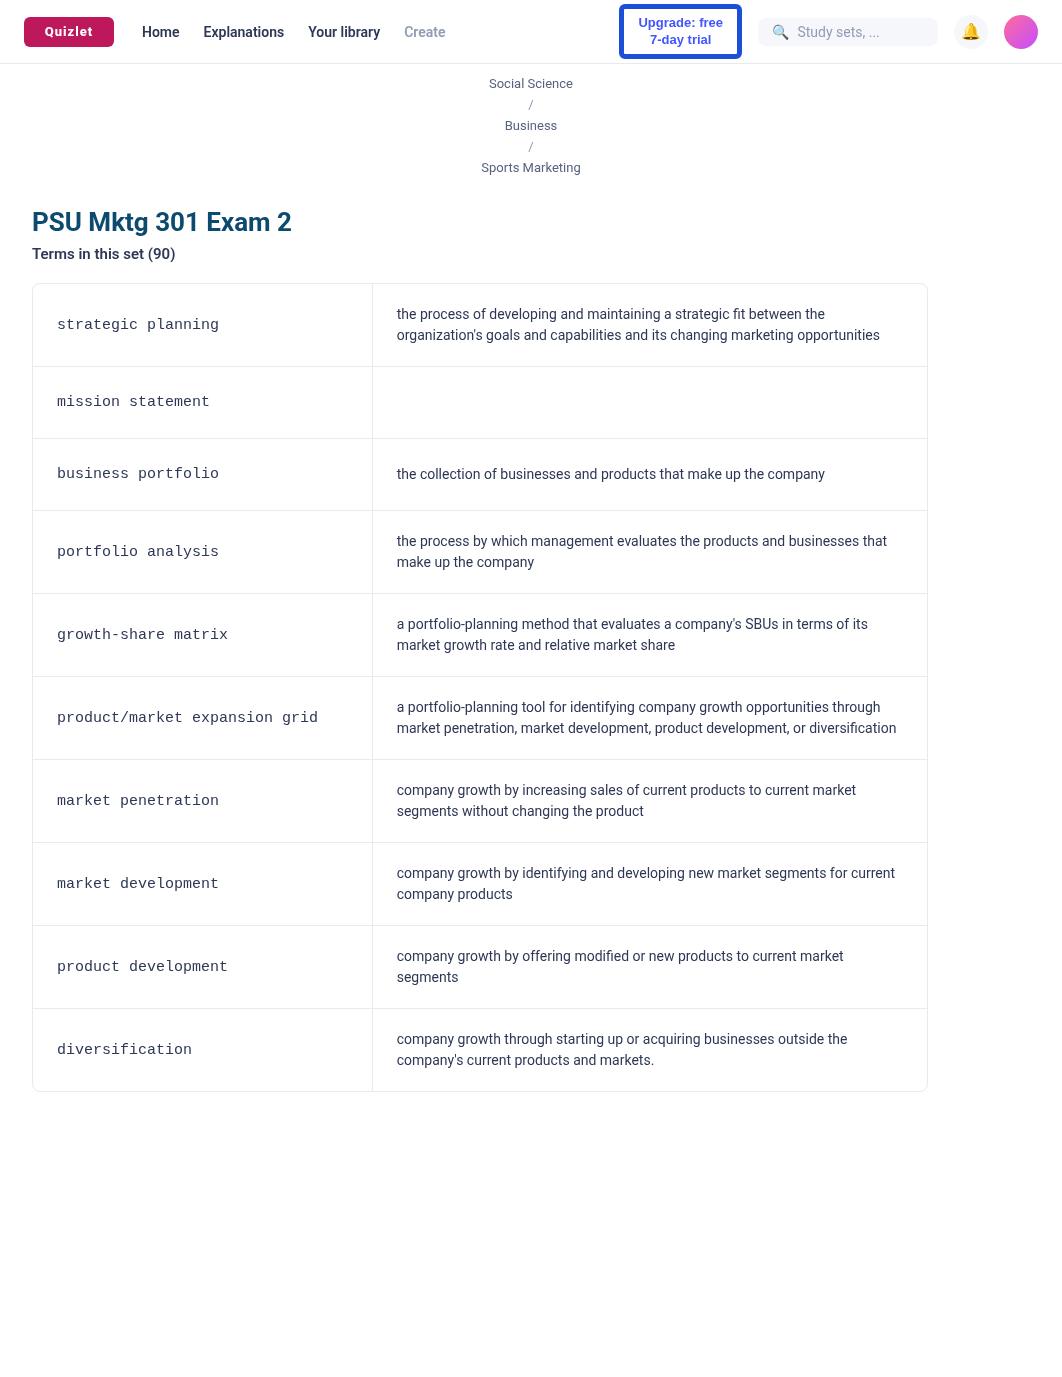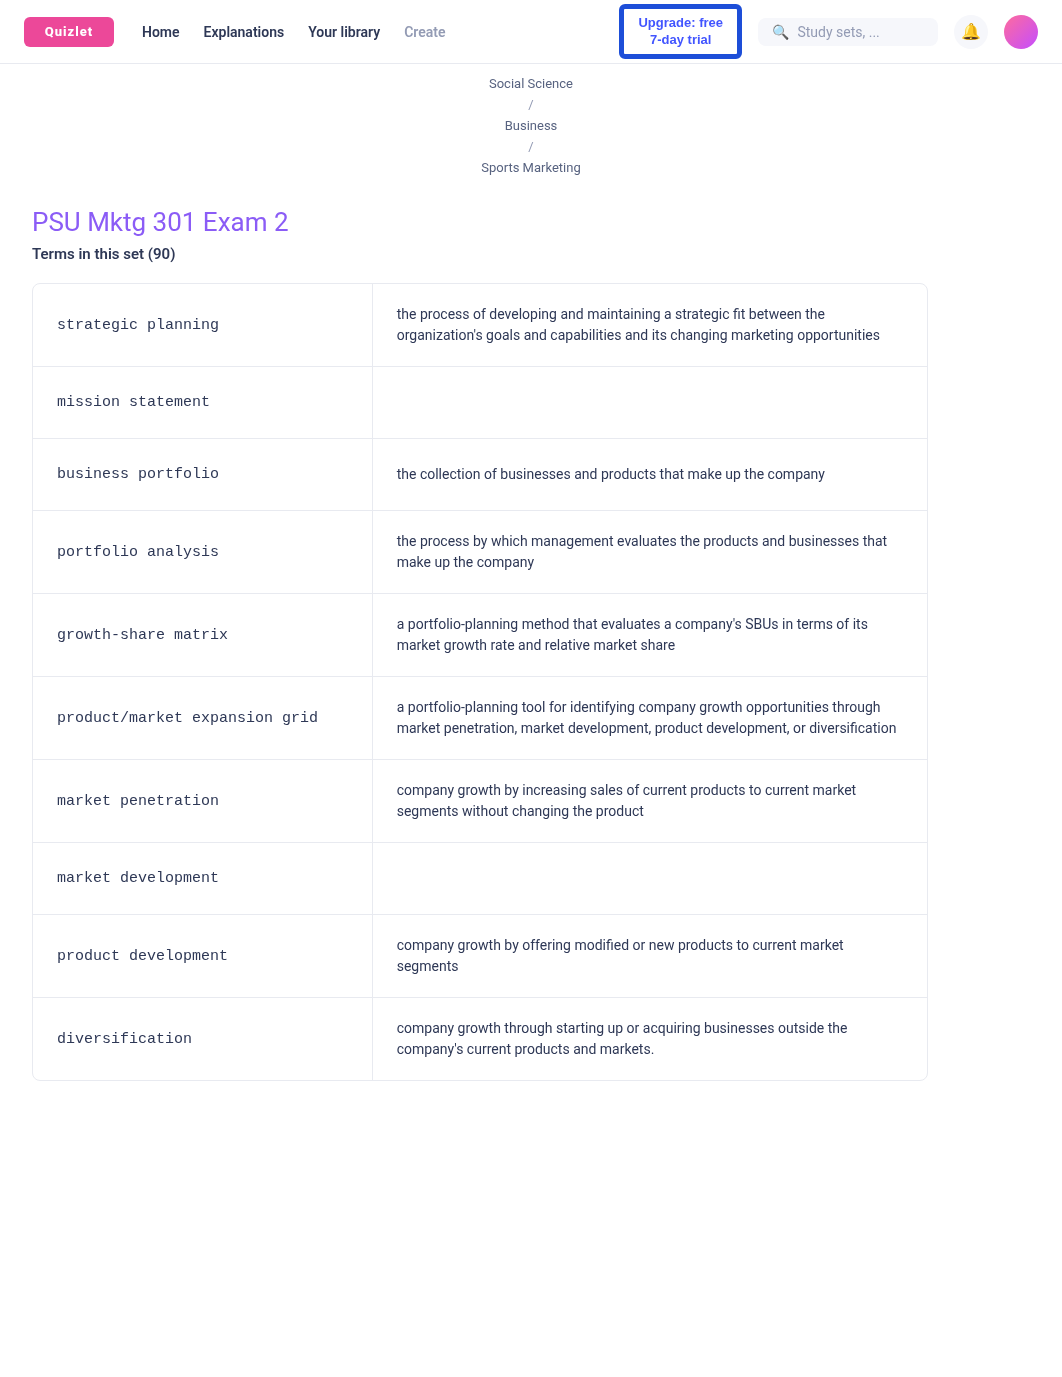--- a/index.html
+++ b/index.html
@@ -8,21 +8,21 @@
     
     nav {
       display: flex;
       align-items: center;
       padding: 0 24px;
       height: 64px;
       border-bottom: 1px solid #e8eaf0;
       gap: 28px;
     }
     .nav-logo {
-      background: #ec4899;
+      background: #be185d;
       border-radius: 6px;
       width: 90px;
       height: 30px;
       display: flex;
       align-items: center;
       justify-content: center;
     }
     .nav-logo-text {
       color: #fff;
       font-weight: 800;
@@ -116,22 +116,22 @@
       cursor: pointer;
     }
 
     
     .main {
       padding: 20px 32px 40px;
       max-width: 960px;
     }
     .page-title {
       font-size: 26px;
-      font-weight: 400;
-      color: #8b5cf6;
+      font-weight: 700;
+      color: #0c4a6e;
       margin-bottom: 8px;
     }
     .terms-count {
       font-size: 15px;
       font-weight: 600;
       color: #2e3856;
       margin-bottom: 20px;
     }
 
     
@@ -234,20 +234,21 @@
       <div class="term-row">
         <div class="term-cell term">product/market expansion grid</div>
         <div class="term-cell definition">a portfolio-planning tool for identifying company growth opportunities through market penetration, market development, product development, or diversification</div>
       </div>
       <div class="term-row">
         <div class="term-cell term">market penetration</div>
         <div class="term-cell definition">company growth by increasing sales of current products to current market segments without changing the product</div>
       </div>
       <div class="term-row">
         <div class="term-cell term">market development</div>
+        <div class="term-cell definition">company growth by identifying and developing new market segments for current company products</div>
       </div>
       <div class="term-row">
         <div class="term-cell term">product development</div>
         <div class="term-cell definition">company growth by offering modified or new products to current market segments</div>
       </div>
       <div class="term-row">
         <div class="term-cell term">diversification</div>
         <div class="term-cell definition">company growth through starting up or acquiring businesses outside the company's current products and markets.</div>
       </div>
     </div>

